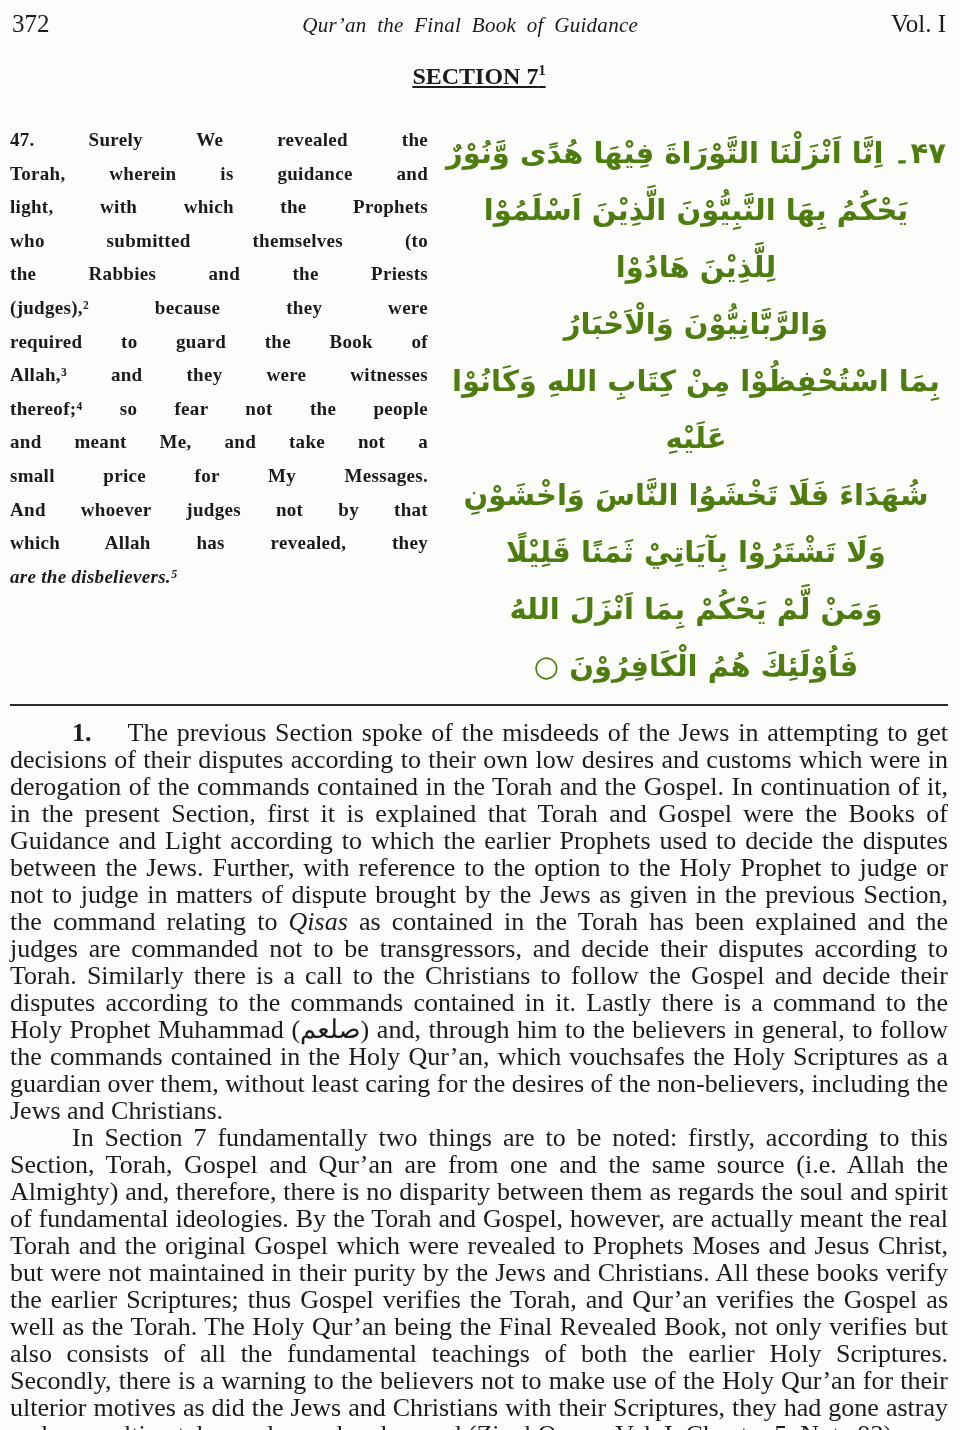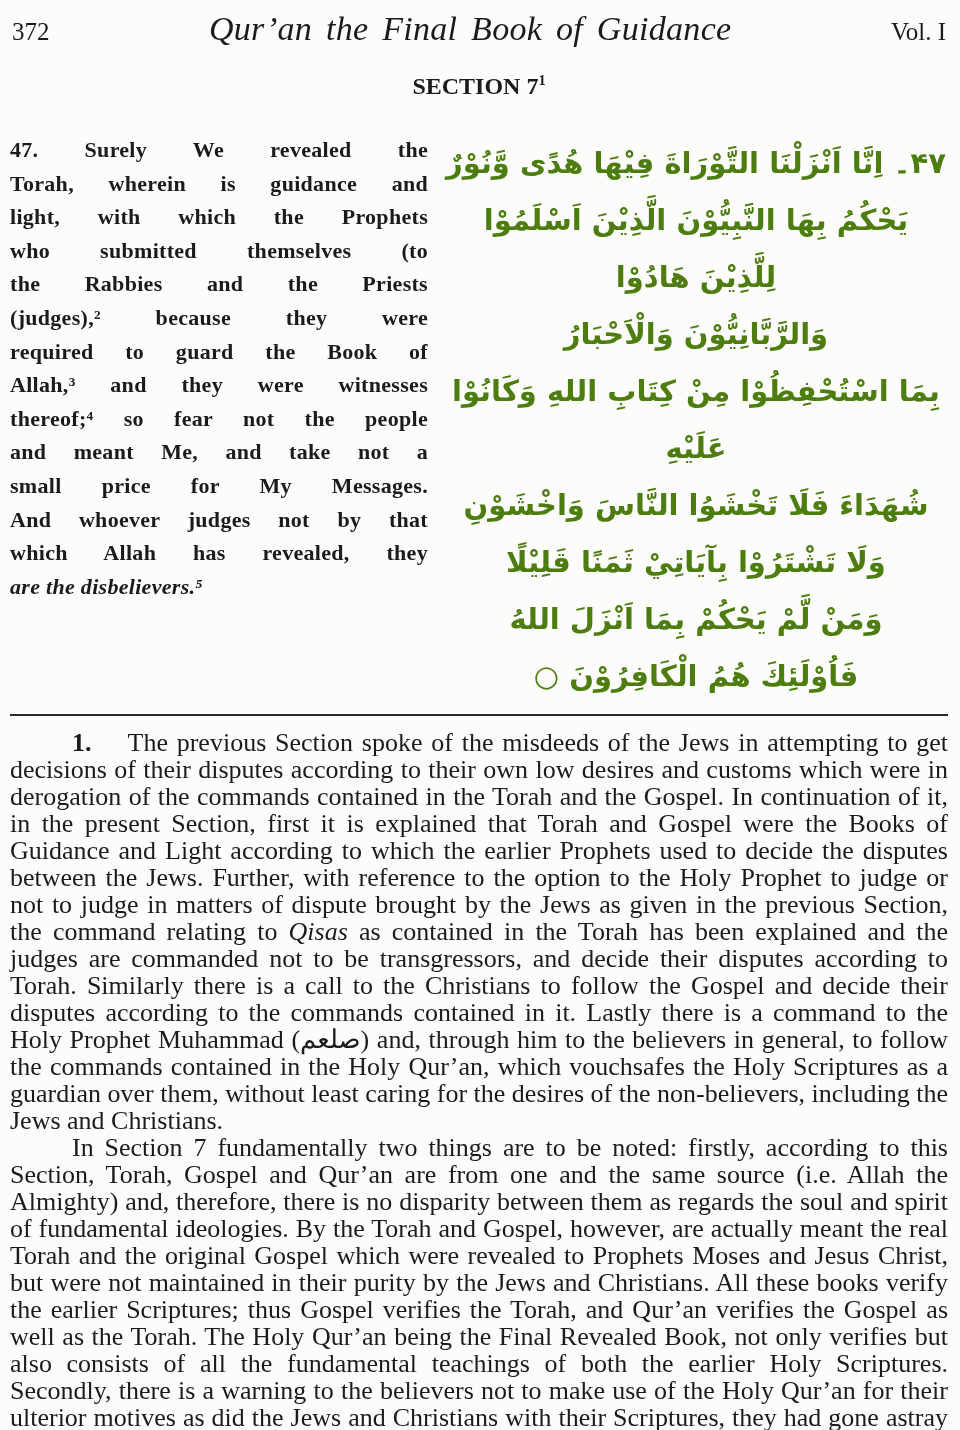--- a/index.html
+++ b/index.html
@@ -6,31 +6,31 @@
   body {
     width:960px; height:1430px; overflow:hidden;
     background:#fcfcfa; color:#1b1b1b;
     font-family:"Liberation Serif","DejaVu Serif",serif;
   }
   .page { padding:10px 12px 0 10px; }
 
   
   .pagehead { display:flex; justify-content:space-between; align-items:baseline; padding:0 2px; }
   .page-num, .volume { font-size:25px; }
-  .book-title { font-style:italic; font-size:34px; word-spacing:5px; letter-spacing:0.3px; }
+  .book-title { font-style:italic; font-size:21px; word-spacing:5px; letter-spacing:0.3px; }
 
   
-  .section-heading { text-align:center; font-size:24px; font-weight:bold; margin:25px 0 33px; }
+  .section-heading { text-align:center; font-size:24px; font-weight:bold; margin:25px 0 33px;text-decoration:underline; }
   .section-heading sup { font-size:60%; vertical-align:super; line-height:0; }
 
   
   .verse-area { display:flex; align-items:flex-start; }
   .verse-en { flex:0 0 418px; }
   .vline {
-    font-weight:bold; font-size:22px; line-height:33.6px;
+    font-weight:bold; font-size:19px; line-height:33.6px;
     letter-spacing:0.3px; text-align:justify; text-align-last:justify;
   }
   .vline.last { text-align-last:left;font-style:italic; }
   .verse-ar {
     flex:1 1 auto; padding:2px 0 0 16px;
     direction:rtl; text-align:center;
     font-family:"DejaVu Sans",sans-serif; font-weight:bold;
     font-size:29px; line-height:57px; color:#4d7c0f;
   }
 

